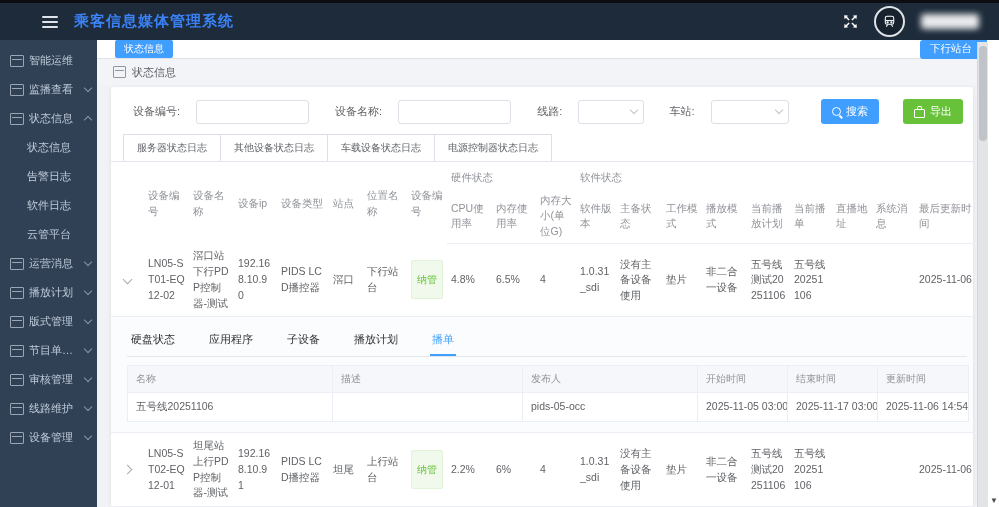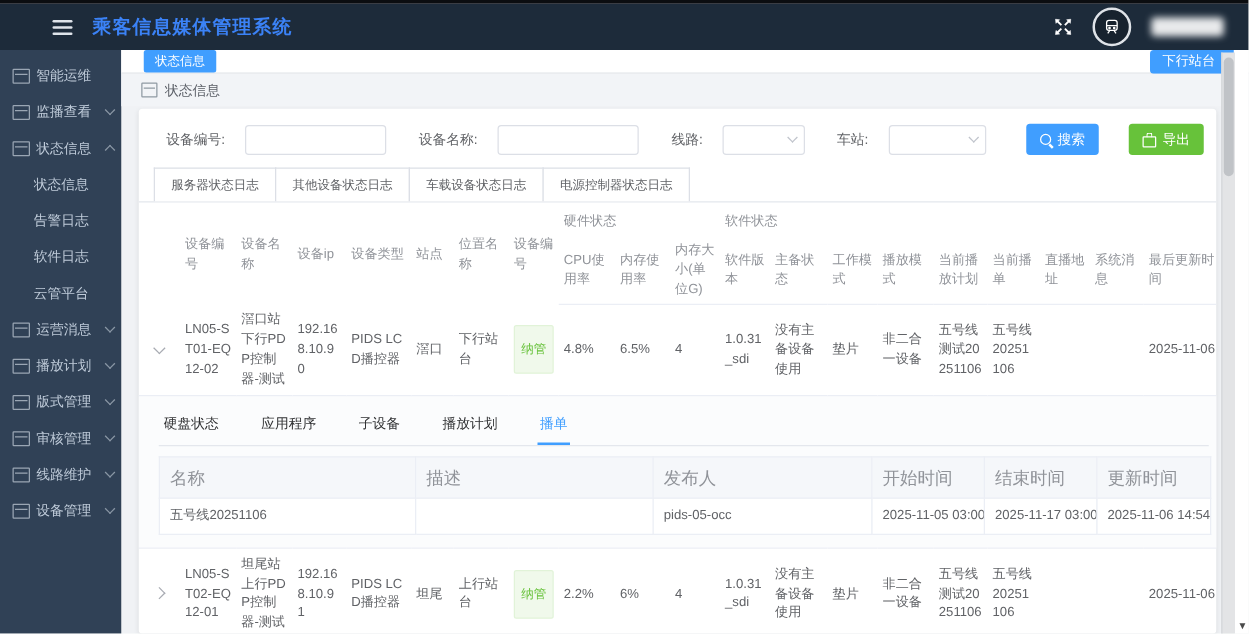--- a/index.html
+++ b/index.html
@@ -79,21 +79,21 @@
   .expchev.open{transform:rotate(45deg);}
   .expchev.closed{transform:rotate(-45deg);}
 
   
   .detail-cell{padding:0 !important;background:#fbfcfd;}
   .detail-panel{padding:8px 16px 10px;}
   .dtabs{display:flex;gap:30px;border-bottom:1px solid #e4e7ed;padding:2px 2px 0;}
   .dtab{font-size:11px;color:#303133;padding:4px 2px 6px;cursor:pointer;}
   .dtab.active{color:#409eff;border-bottom:2px solid #409eff;}
   .sub-table{width:100%;border-collapse:collapse;table-layout:fixed;margin-top:8px;border:1px solid #ebeef5;}
-  .sub-table th{background:#f5f7fa;font-size:14px;color:#909399;font-weight:normal;text-align:left;padding:6px 8px;border:1px solid #ebeef5;}
+  .sub-table th{background:#f5f7fa;font-size:10px;color:#909399;font-weight:normal;text-align:left;padding:6px 8px;border:1px solid #ebeef5;}
   .sub-table td{background:#fff;font-size:10.5px;color:#606266;padding:6px 8px;border:1px solid #ebeef5;white-space:nowrap;overflow:hidden;}
 
   
   .v-scroll-gutter{position:absolute;top:40px;right:0;width:12px;bottom:0;background:#fff;}
   .v-scroll-track{position:absolute;top:42px;right:11px;width:10px;bottom:0;background:#e3e4e6;border-left:1px solid #d4d6d9;}
   .v-scroll-thumb{position:absolute;top:4px;left:1px;width:8px;height:95px;background:#c0c3c7;border-radius:4px;cursor:pointer;}
   .scroll-arrow{position:absolute;right:1px;bottom:2px;font-size:8px;color:#4a4a4a;cursor:pointer;}
 </style>
 </head>
 <body>
@@ -169,20 +169,25 @@
           <i class="chev down"></i>
         </div>
       <div class="menu-item">
           <span class="micon"></span>
           <span class="lbl">播放计划</span>
           <i class="chev down"></i>
         </div>
       <div class="menu-item">
           <span class="micon"></span>
           <span class="lbl">版式管理</span>
+          <i class="chev down"></i>
+        </div>
+      <div class="menu-item">
+          <span class="micon"></span>
+          <span class="lbl">节目单管理</span>
           <i class="chev down"></i>
         </div>
       <div class="menu-item">
           <span class="micon"></span>
           <span class="lbl">审核管理</span>
           <i class="chev down"></i>
         </div>
       <div class="menu-item">
           <span class="micon"></span>
           <span class="lbl">线路维护</span>

